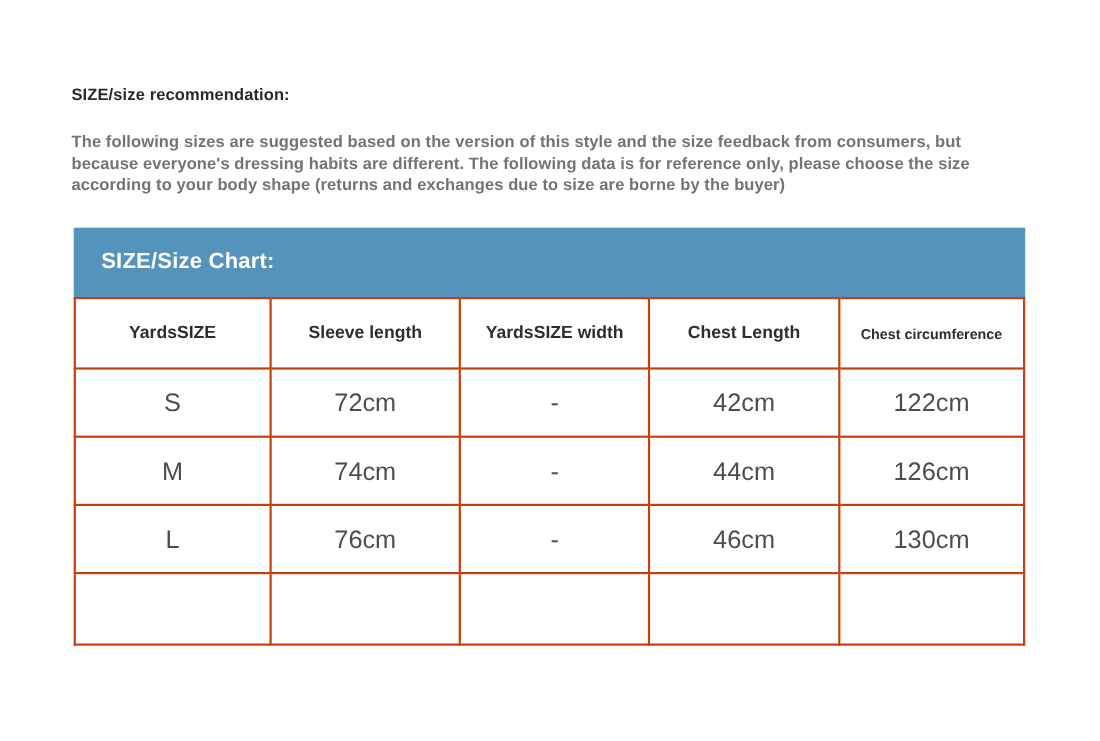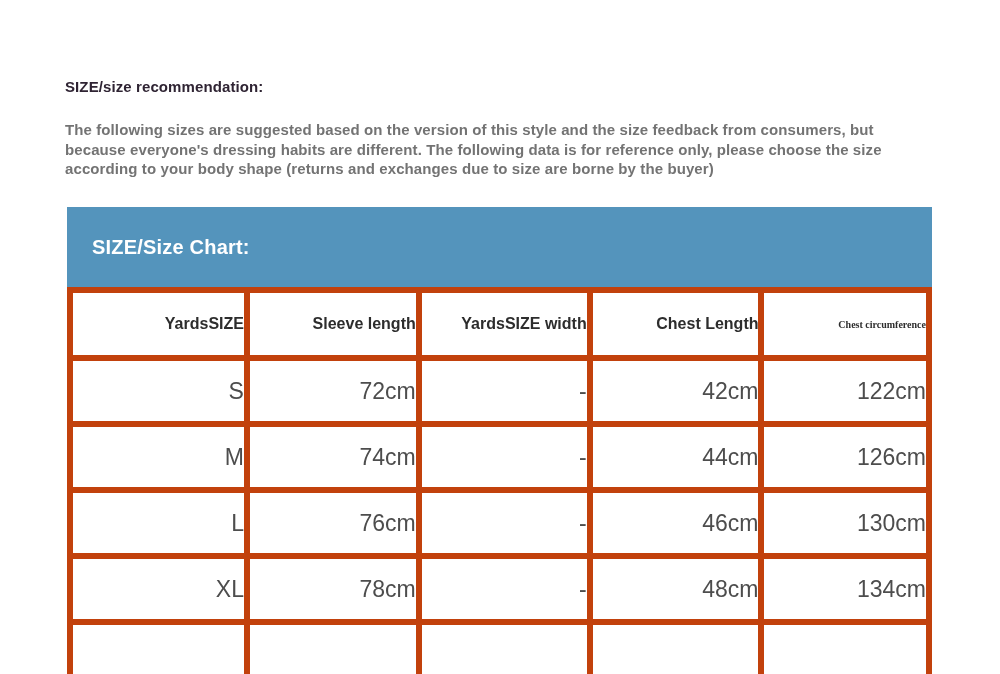--- a/index.html
+++ b/index.html
@@ -36,21 +36,21 @@
     color: #737373;
     letter-spacing: 0.1px;
   }
   .size-chart {
     position: absolute;
     left: 67px;
     top: 207px;
     width: 865px;
   }
   .chart-title-bar {
-    height: 80px;
+    height: 63px;
     background: #5494bc;
     display: flex;
     align-items: center;
     padding-left: 25px;
     box-sizing: border-box;
   }
   .chart-title-bar span {
     color: #ffffff;
     font-size: 20px;
     font-weight: bold;
@@ -62,34 +62,33 @@
     table-layout: fixed;
     background: #ffffff;
   }
   table.size-table col.c1 { width: 20.6%; }
   table.size-table col.c2 { width: 20.0%; }
   table.size-table col.c3 { width: 19.9%; }
   table.size-table col.c4 { width: 20.0%; }
   table.size-table col.c5 { width: 19.5%; }
   table.size-table th,
   table.size-table td {
-    border: 6px solid #c2410c;
-    text-align: right;
+    border: 2px solid #c2410c;
+    text-align: center;
     vertical-align: middle;
     padding: 0;
   }
   table.size-table th {
     height: 62px;
     font-size: 16px;
     font-weight: bold;
     color: #2d2d2d;
   }
   table.size-table th:last-child {
-    font-size: 10px;
-    font-family: Liberation Serif, serif;
+    font-size: 13px;
   }
   table.size-table td {
     height: 60px;
     font-size: 23px;
     font-weight: 400;
     color: #4d4d4d;
   }
   table.size-table tbody tr:last-child td {
     height: 63px;
   }
@@ -141,27 +140,20 @@
             <td>126cm</td>
           </tr>
           <tr>
             <td>L</td>
             <td>76cm</td>
             <td>-</td>
             <td>46cm</td>
             <td>130cm</td>
           </tr>
           <tr>
-            <td>XL</td>
-            <td>78cm</td>
-            <td>-</td>
-            <td>48cm</td>
-            <td>134cm</td>
-          </tr>
-          <tr>
             <td></td>
             <td></td>
             <td></td>
             <td></td>
             <td></td>
           </tr>
         </tbody>
     </table>
   </div>
 

